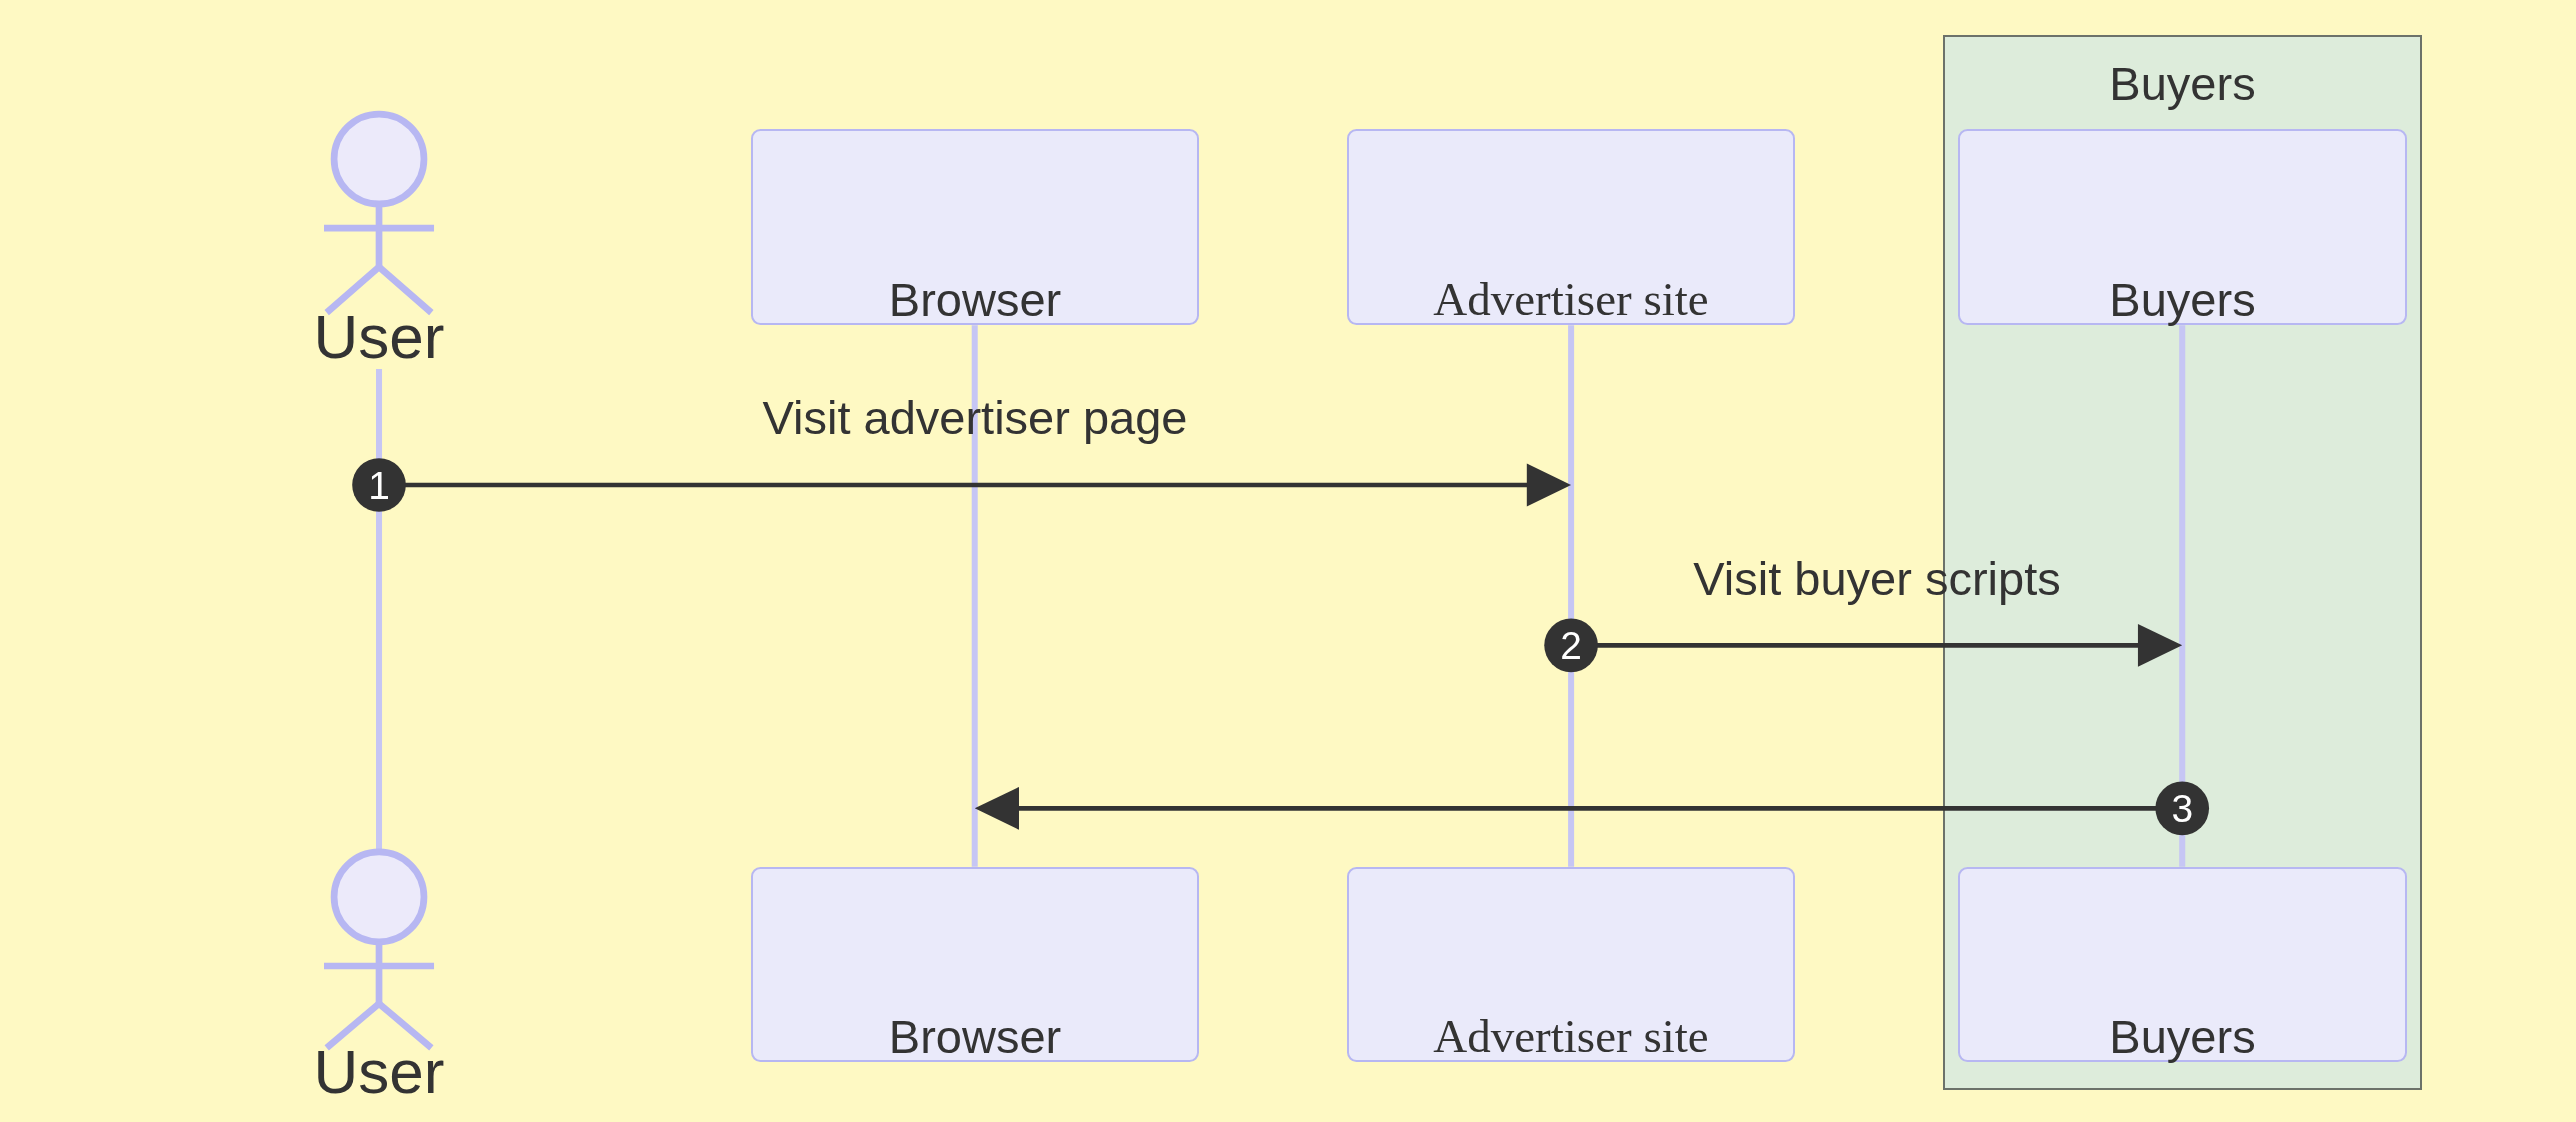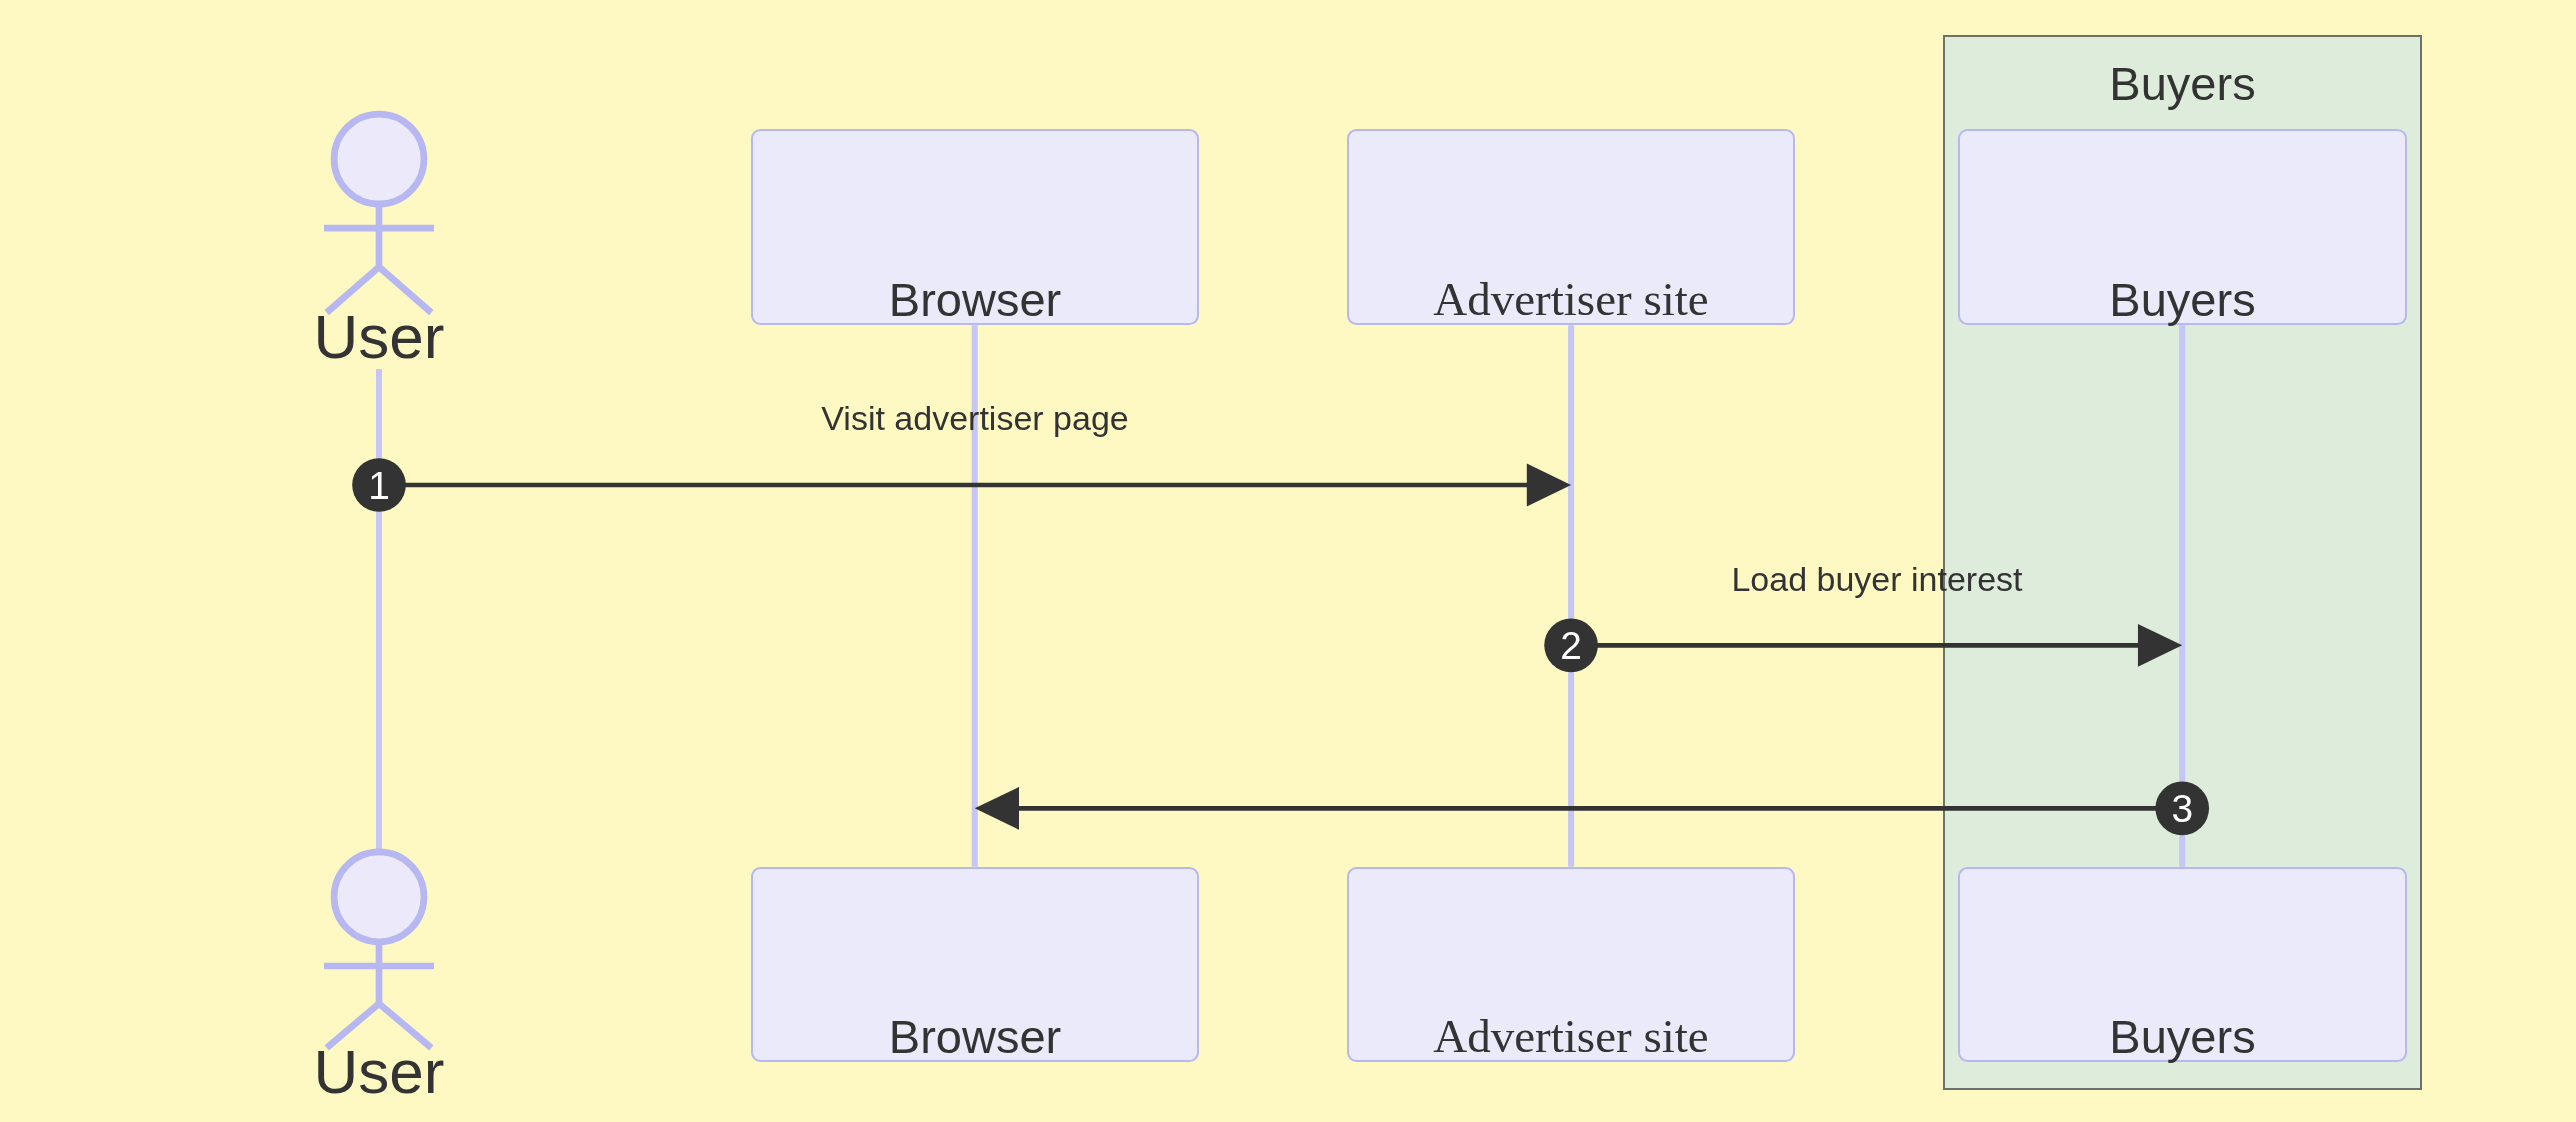--- a/index.html
+++ b/index.html
@@ -66,21 +66,21 @@
   }
   .box-top    { top: 129px;  height: 196px; }
   .box-bottom { top: 867px; height: 195px; }
   .col-browser    { left: 751px; width: 448px; }
   .col-advertiser { left: 1347px; width: 448px; font-family: Liberation Serif, serif; }
   .col-buyers     { left: 1958px; width: 449px; }
   
   .msg-label {
     position: absolute;
     transform: translateX(-50%);
-    font-size: 34px;
+    font-size: 47px;
     line-height: 50px;
     white-space: nowrap;
     color: #333333;
     z-index: 3;
   }
   
   .actor-label {
     position: absolute;
     transform: translateX(-50%);
     font-size: 62px;
@@ -169,16 +169,16 @@
     <span class="plabel">Advertiser site</span>
   </div>
   <div class="pbox box-bottom col-buyers">
     <span class="plabel">Buyers</span>
   </div>
 
   <div class="actor-label" style="left:379px; top:313px;">User</div>
   <div class="actor-label" style="left:379px; top:1048px;">User</div>
 
   <div class="msg-label" style="left:975px; top:393px;">Visit advertiser page</div>
-  <div class="msg-label" style="left:1877px; top:554px;">Load buyer interest</div>
+  <div class="msg-label" style="left:1877px; top:554px;">Visit buyer scripts</div>
 
 </div>
 
 
 </body></html>

